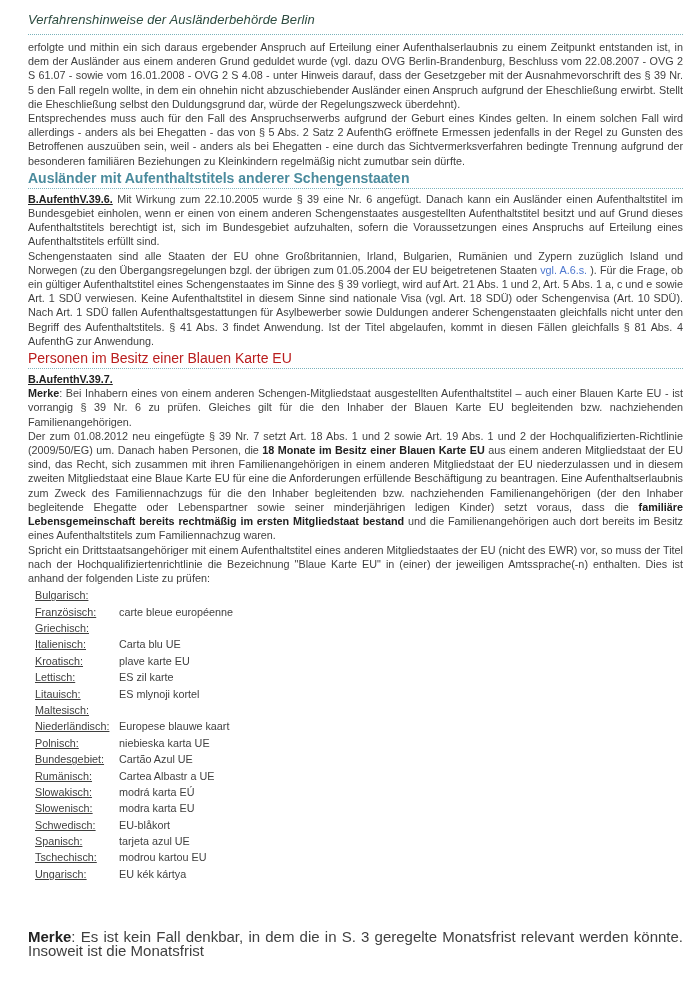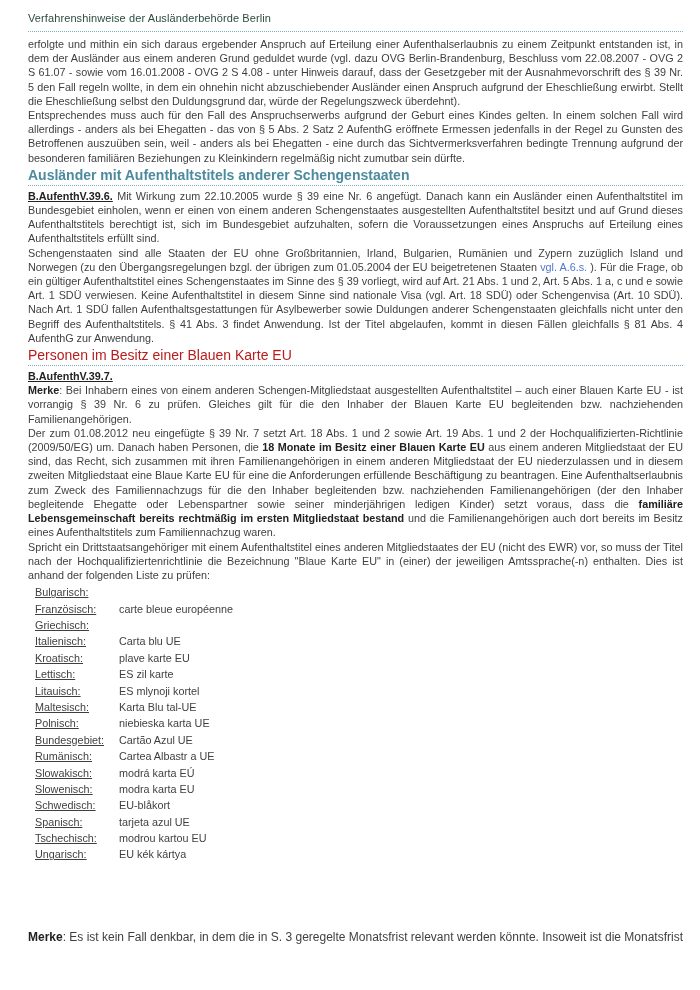--- a/index.html
+++ b/index.html
@@ -8,24 +8,25 @@
     width: 700px;
     height: 990px;
     background: #ffffff;
     overflow: hidden;
     font-family: "Liberation Sans", sans-serif;
     color: #3f3f3f;
   }
   .content { padding: 0 17px 0 28px; }
   .doc-title {
     margin: 12px 0 0 0;
-    font-size: 11px;
+    font-size: 13px;
     font-weight: 400;
     color: #2d4c40;
     letter-spacing: 0.1px;
+    font-style: italic;
   }
   .title-rule {
     border-bottom: 1px dotted #79b2ba;
     margin-top: 7px;
     height: 0;
   }
   .body-text {
     margin-top: 5px;
     font-size: 10.8px;
     line-height: 14.2px;
@@ -63,21 +64,21 @@
     font-size: 10.8px;
     text-align: left;
   }
   .lang-label { width: 84px; flex: none; text-decoration: underline; }
   .lang-value { flex: 1; }
   .merke-bottom {
     position: absolute;
     left: 28px;
     right: 17px;
     top: 930px;
-    font-size: 12px;
+    font-size: 15px;
     line-height: 14.2px;
     text-align: justify;
   }
   .page-footer {
     position: absolute;
     left: 28px;
     right: 16px;
     top: 1009px;
     display: flex;
     justify-content: space-between;
@@ -139,21 +140,24 @@
         <div class="lang-row">
             <span class="lang-label">Lettisch:</span>
             <span class="lang-value">ES zil karte</span>
           </div>
         <div class="lang-row">
             <span class="lang-label">Litauisch:</span>
             <span class="lang-value">ES mlynoji kortel</span>
           </div>
         <div class="lang-row">
             <span class="lang-label">Maltesisch:</span>
-            <span class="lang-value">Karta Blu tal-UE</span>
+          </div>
+        <div class="lang-row">
+            <span class="lang-label">Niederländisch:</span>
+            <span class="lang-value">Europese blauwe kaart</span>
           </div>
         <div class="lang-row">
             <span class="lang-label">Polnisch:</span>
             <span class="lang-value">niebieska karta UE</span>
           </div>
         <div class="lang-row">
             <span class="lang-label">Bundesgebiet:</span>
             <span class="lang-value">Cartão Azul UE</span>
           </div>
         <div class="lang-row">

